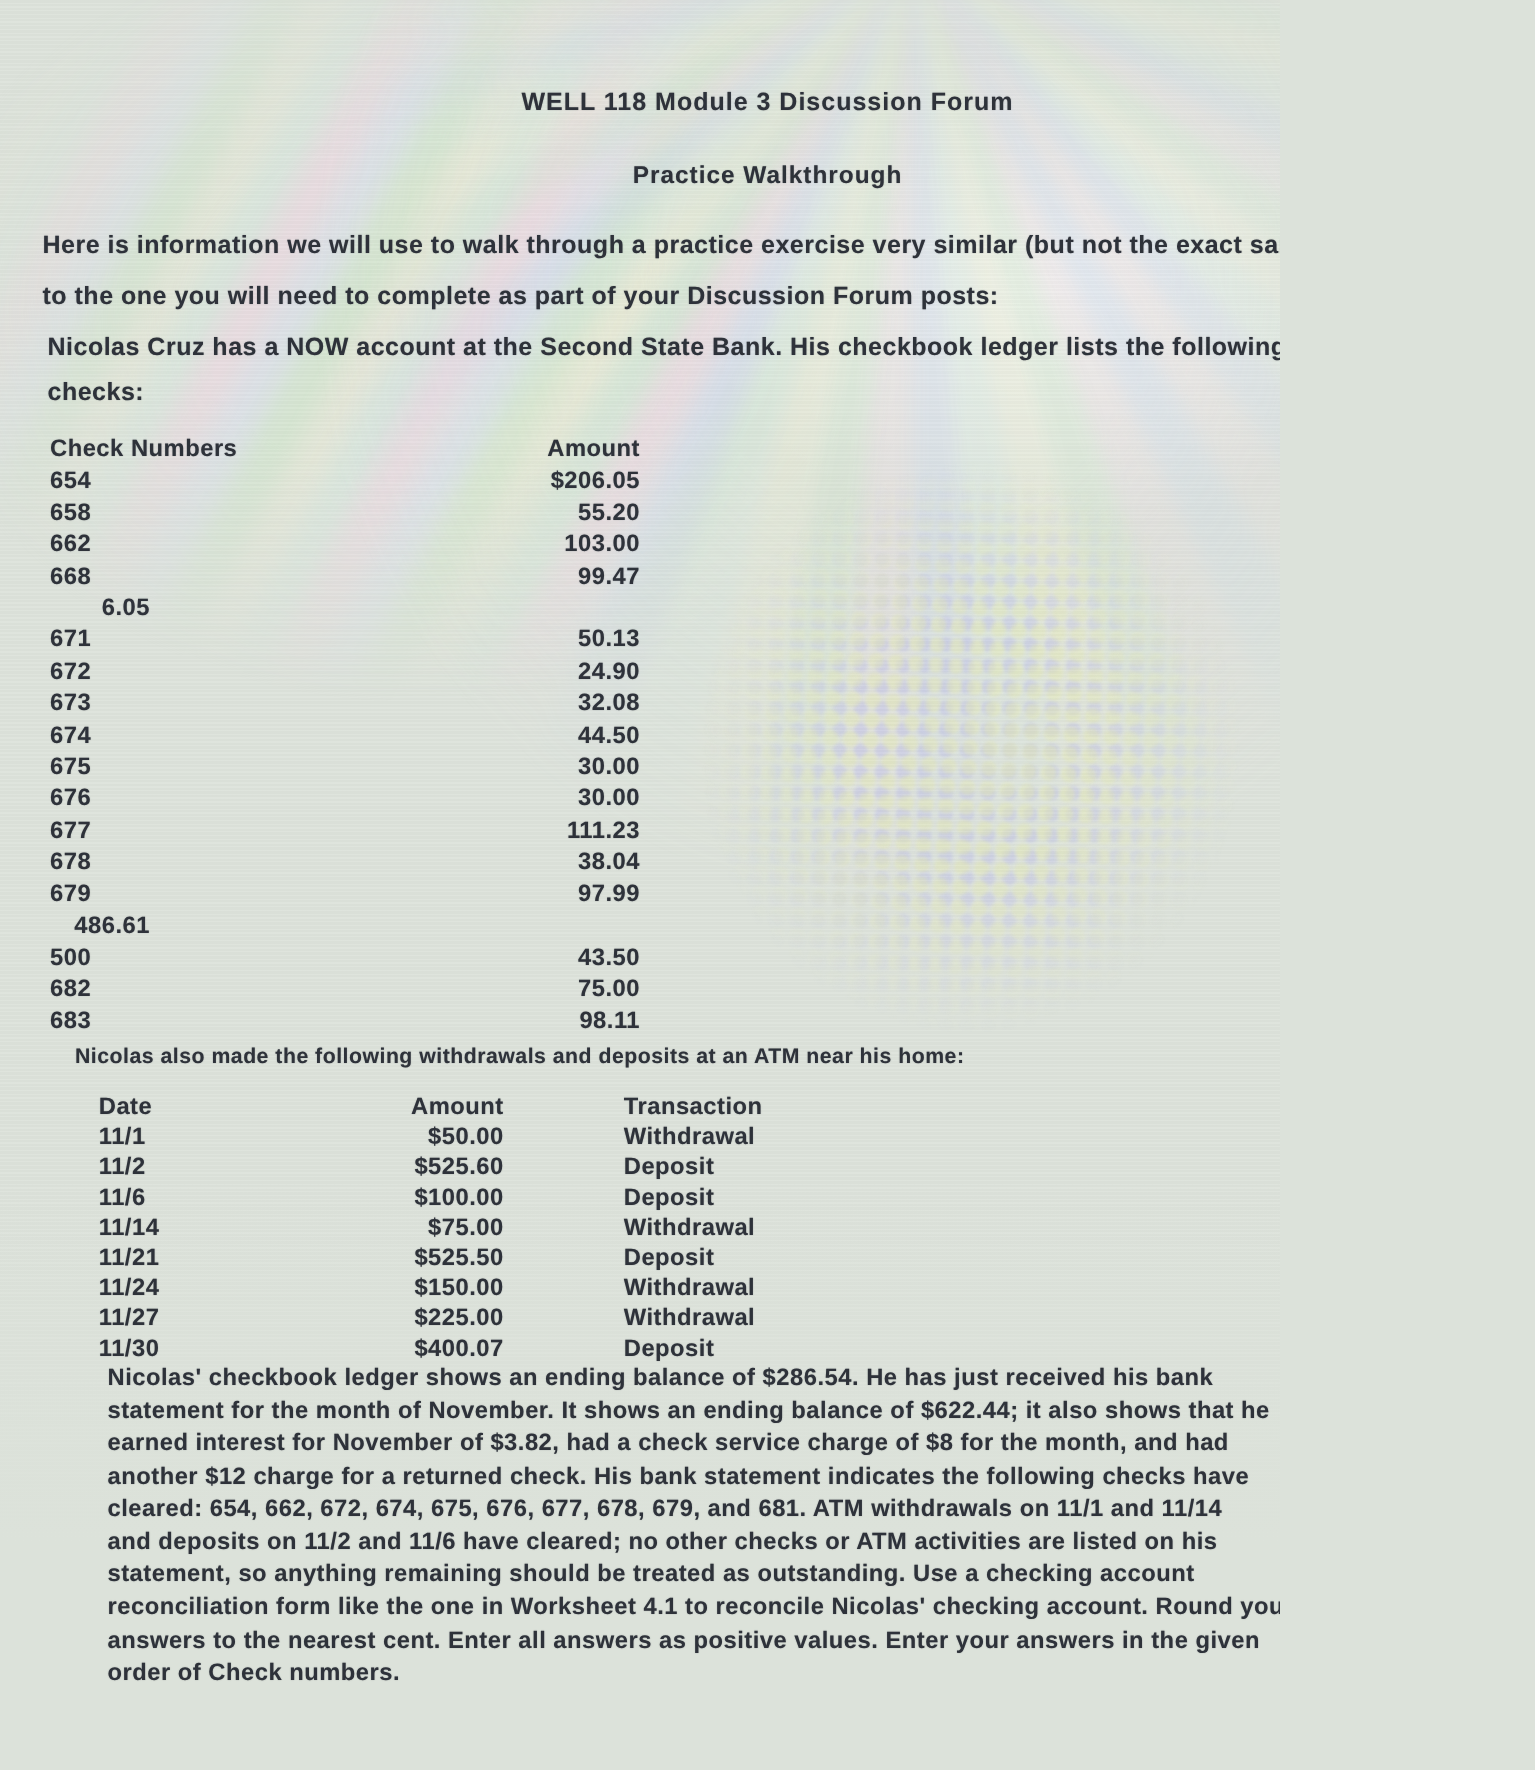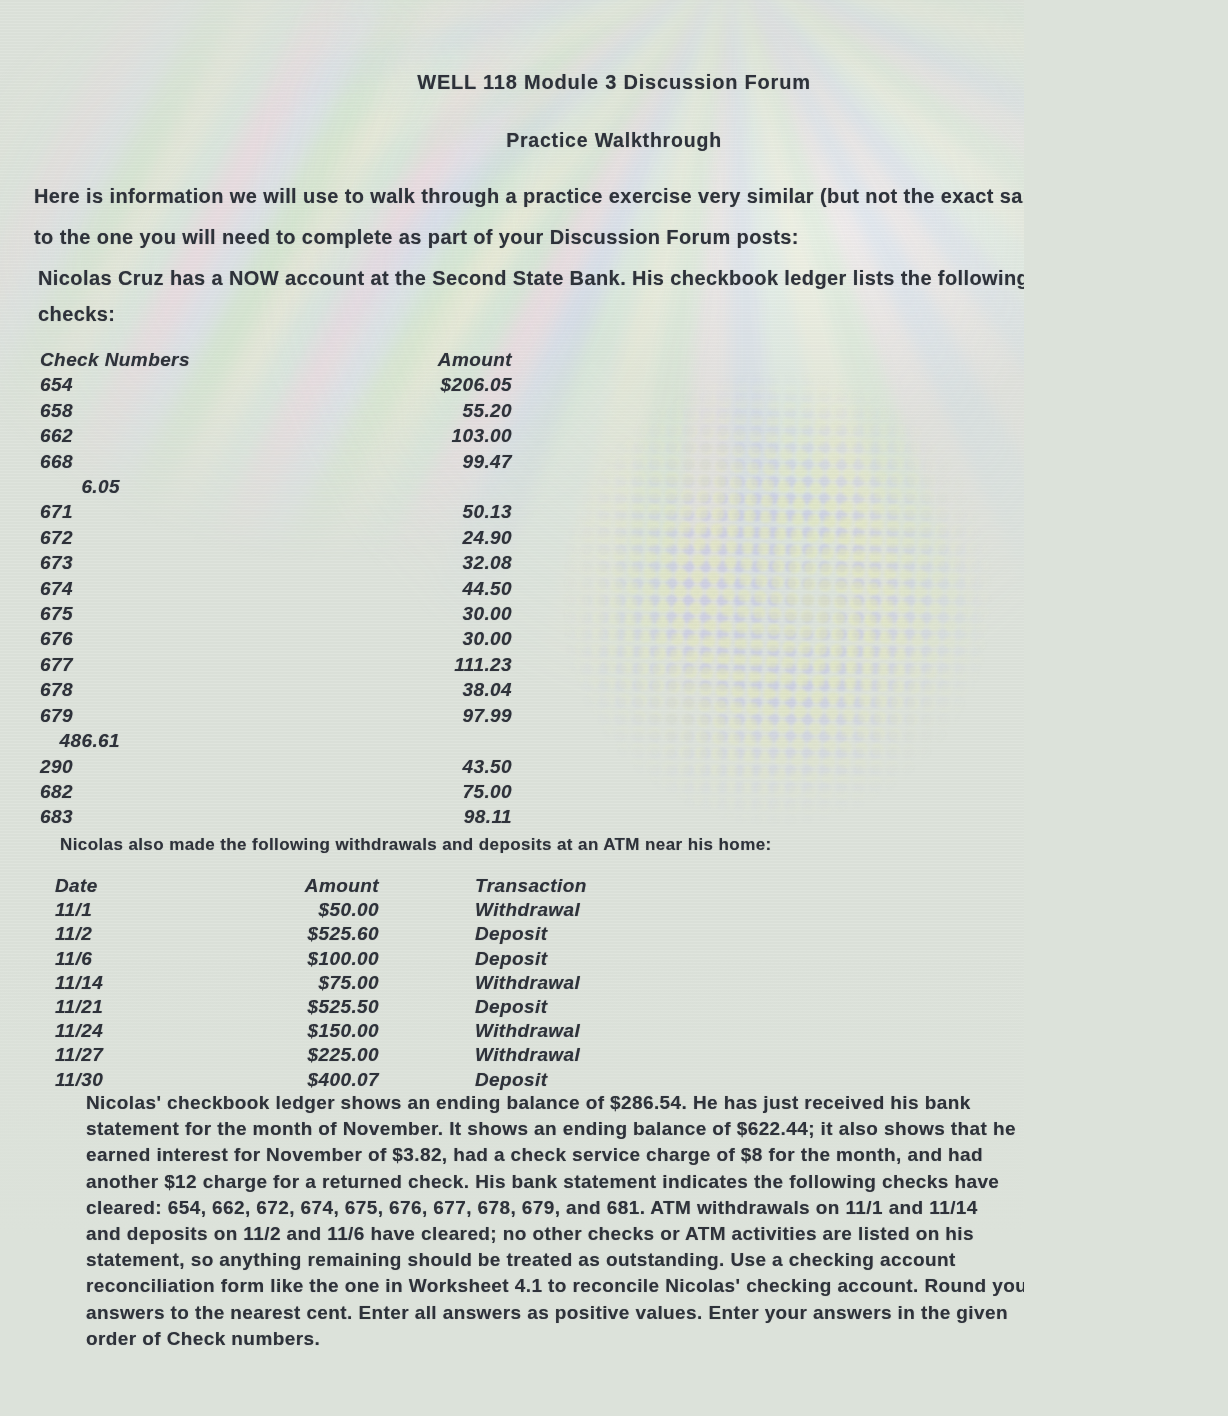--- a/index.html
+++ b/index.html
@@ -42,25 +42,25 @@
     background:linear-gradient(to bottom,rgba(220,226,218,0),#dce2da 62%);}
   
   .doc{position:absolute;left:0;top:0;width:1228px;height:1416px;color:#2e323a;
        font-weight:bold;letter-spacing:.4px;
        text-shadow:0 0 1px rgba(46,50,58,.40);}
   .title{position:absolute;top:71px;left:0;width:1228px;text-align:center;font-size:20px;letter-spacing:.8px;}
   .subtitle{position:absolute;top:129px;left:0;width:1228px;text-align:center;font-size:19.5px;letter-spacing:.8px;}
   .intro{position:absolute;top:176px;left:34px;width:1185px;font-size:20px;line-height:41px;white-space:pre-line;}
   .scenario{position:absolute;top:260px;left:38px;width:1160px;font-size:20px;line-height:36px;white-space:pre-line;}
   .checks{position:absolute;top:347px;left:40px;width:560px;font-size:19px;line-height:25.4px;}
-  .row{display:flex;font-style:italic;}
+  .row{display:flex;}
   .ck-c1{width:392px;}
   .ck-c2{width:80px;text-align:right;}
   .atm-note{position:absolute;top:835px;left:60px;font-size:17px;}
-  .atm{position:absolute;top:874px;left:55px;width:620px;font-size:19px;line-height:24.2px;}
+  .atm{position:absolute;top:874px;left:79px;width:620px;font-size:19px;line-height:24.2px;}
   .atm-c1{width:164px;}
   .atm-c2{width:160px;text-align:right;}
   .atm-c3{margin-left:96px;}
   .closing{position:absolute;top:1090px;left:86px;width:1085px;font-size:19px;line-height:26.2px;white-space:pre-line;}
 </style>
 </head>
 <body>
 
 <div class="stage">
 
@@ -156,21 +156,21 @@
           <div class="row">
             <span class="ck-c1">679</span>
             <span class="ck-c2">97.99</span>
           </div>
 
           <div class="row">
             <span class="ck-c2">486.61</span>
           </div>
 
           <div class="row">
-            <span class="ck-c1">290</span>
+            <span class="ck-c1">500</span>
             <span class="ck-c2">43.50</span>
           </div>
 
           <div class="row">
             <span class="ck-c1">682</span>
             <span class="ck-c2">75.00</span>
           </div>
 
           <div class="row">
             <span class="ck-c1">683</span>

